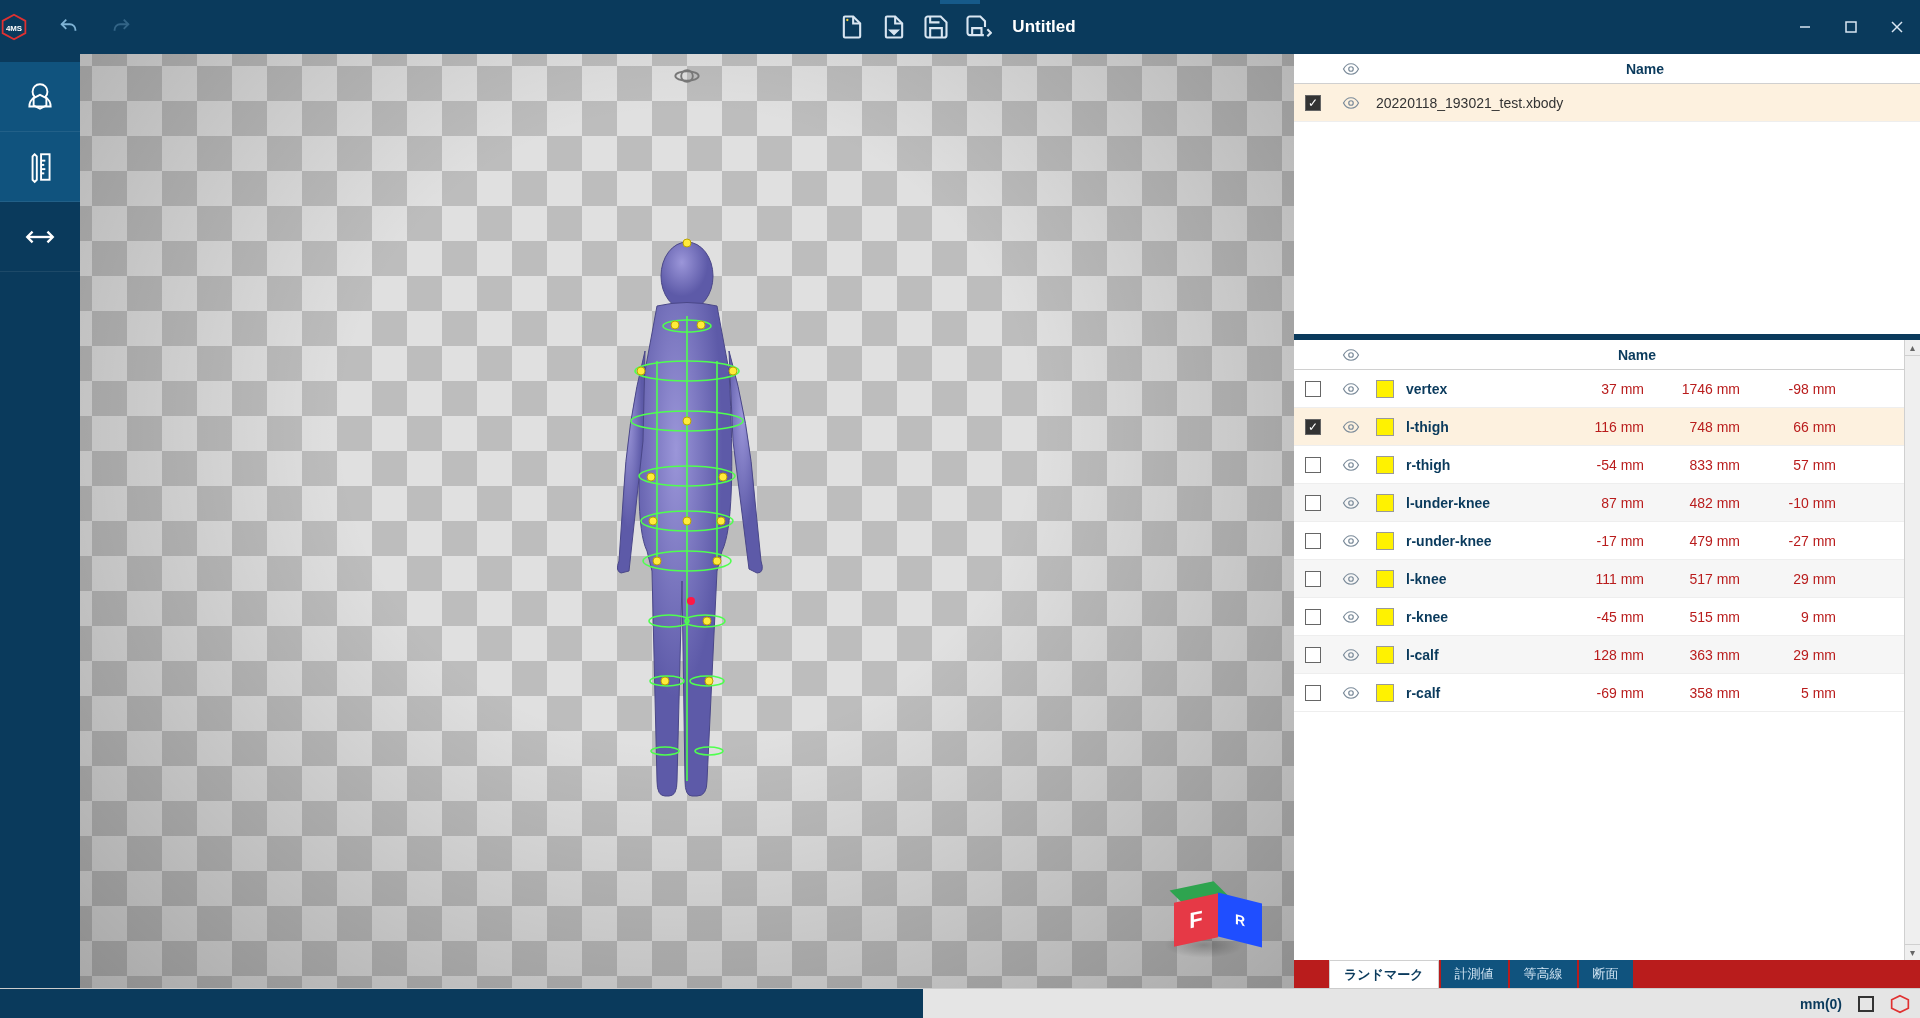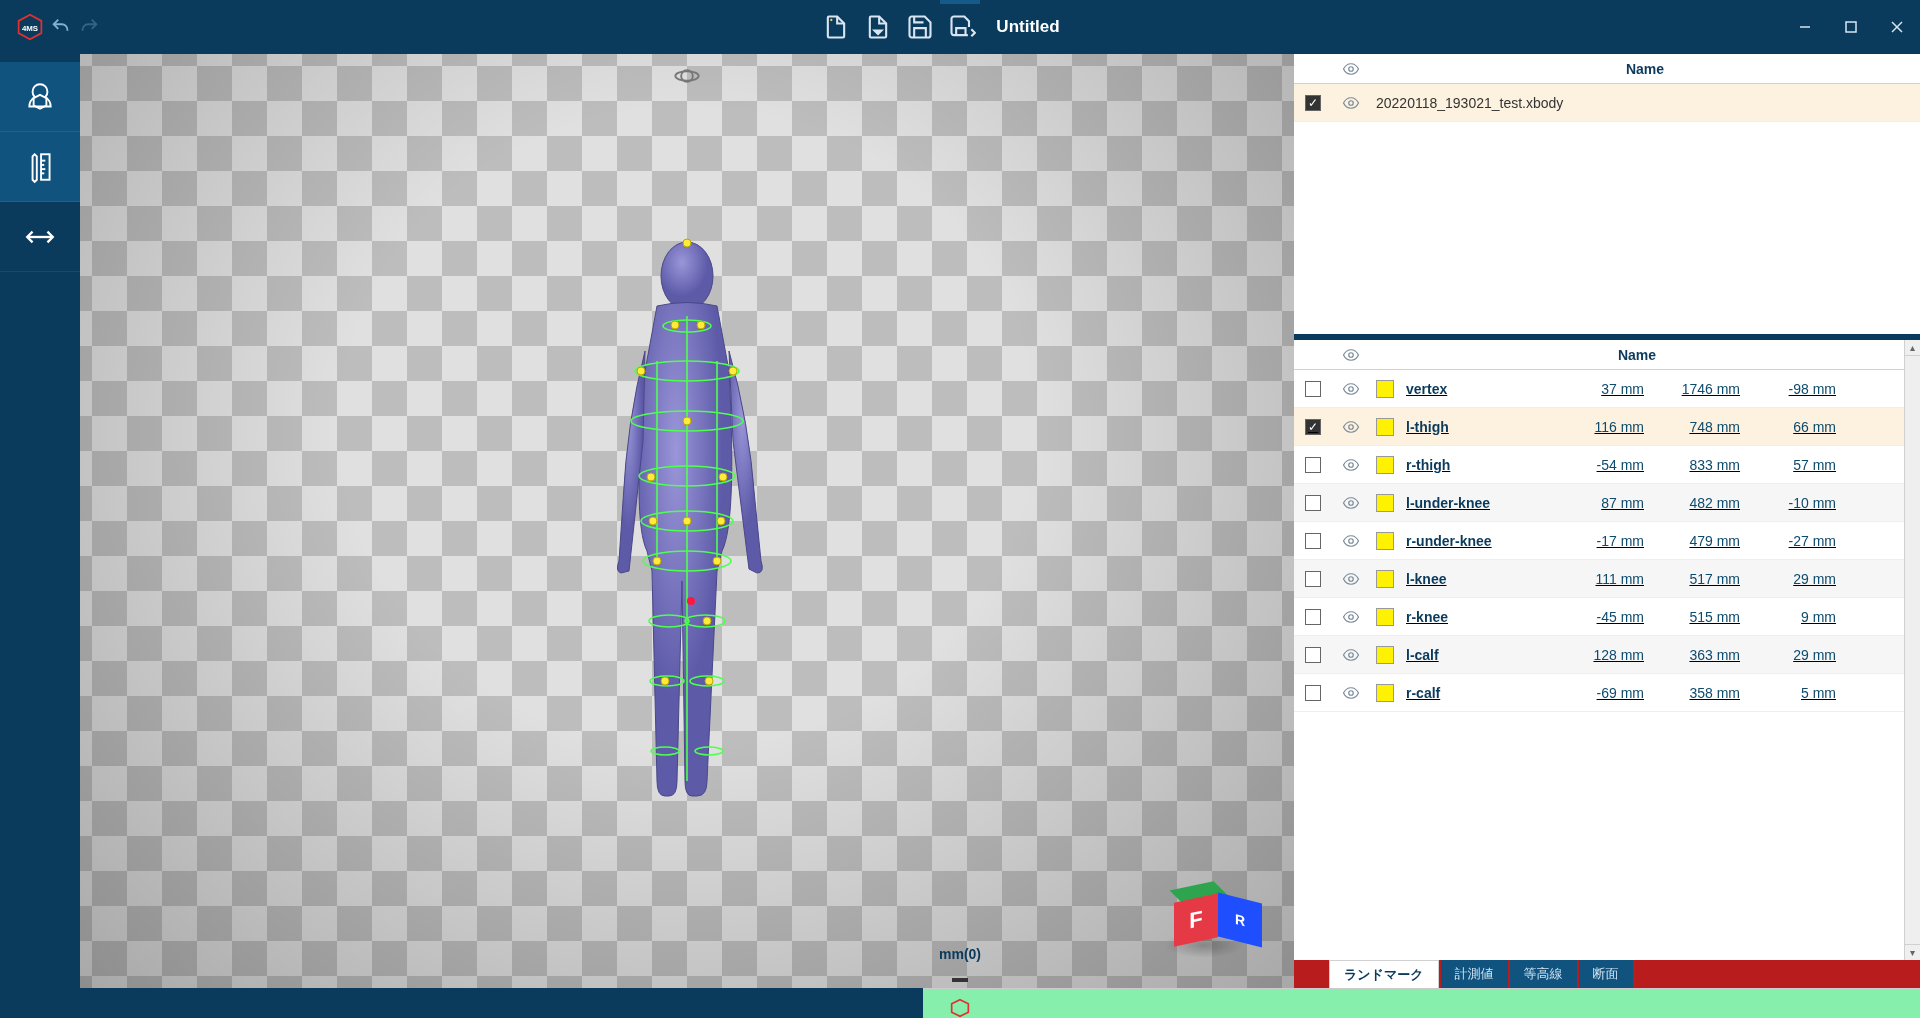--- a/index.html
+++ b/index.html
@@ -1,21 +1,21 @@
 <!DOCTYPE html>
 <html><head>
 <meta charset="utf-8">
 <style>
   * { box-sizing: border-box; margin: 0; padding: 0; }
   html, body { width: 100%; height: 100%; font-family: "Segoe UI", Arial, sans-serif; font-size: 14px; }
   body { display: flex; flex-direction: column; background: #0a3a5c; overflow: hidden; }
 
   
   .titlebar { height: 54px; display: flex; align-items: stretch; color: #fff; }
-  .titlebar-left { display: flex; align-items: center; gap: 6px; padding-left: 16px; }
+  .titlebar-left { display: flex; align-items: center; gap: 30px; }
   .logo-hexagon { width: 28px; height: 28px; position: relative; }
   .logo-hexagon svg { width: 100%; height: 100%; }
   .tb-icon { width: 22px; height: 22px; display: flex; align-items: center; justify-content: center; color: #7fb3d5; cursor: pointer; }
   .tb-icon.disabled { opacity: 0.35; }
   .titlebar-center { flex: 1; display: flex; justify-content: center; align-items: center; gap: 14px; }
   .tc-icon { width: 28px; height: 28px; display: flex; align-items: center; justify-content: center; color: #d9e6f2; cursor: pointer; }
   .title-text { font-size: 17px; font-weight: 600; color: #fff; margin-left: 6px; }
   .titlebar-right { display: flex; align-items: center; }
   .win-btn { width: 46px; height: 100%; display: flex; align-items: center; justify-content: center; color: #d9e6f2; cursor: pointer; }
 
@@ -63,43 +63,43 @@
   .th-name { flex:1; text-align:center; }
 
   .row { height:38px; display:flex; align-items:center; border-bottom:1px solid #eee; }
   .row.striped { background:#f6f6f6; }
   .row.selected { background:#fdf1df; }
   .td-check { width:38px; display:flex; justify-content:center; }
   .td-eye { width:38px; display:flex; justify-content:center; color:#7a8a99; }
   .td-color { width:30px; display:flex; justify-content:center; }
   .td-color .swatch { width:18px; height:18px; background:#fff200; border:1px solid #999; }
   .td-name { width:160px; padding-left:6px; font-weight:600; color:#0a3a5c; }
-  .td-val { width:96px; text-align:right; padding-right:12px; color:#0c4a6e; }
+  .td-val { width:96px; text-align:right; padding-right:12px; color:#b91c1c; }
   .top-row .td-name { flex:1; font-weight:400; color:#333; }
 
   .chk { width:16px; height:16px; border:1px solid #666; background:#fff; display:flex; align-items:center; justify-content:center; cursor:pointer; }
   .chk.checked { background:#333; }
   .chk.checked::after { content:'✓'; color:#fff; font-size:12px; line-height:1; }
 
   .eye-icon svg { width:18px; height:18px; }
   .panel-bottom-body { flex:1; display:flex; min-height:0; }
-  .panel-bottom-rows { flex:1; overflow:hidden;text-decoration:underline; }
+  .panel-bottom-rows { flex:1; overflow:hidden; }
   .scroll-thumb-area { width:16px; background:#efefef; border-left:1px solid #d0d0d0; position:relative; }
   .scroll-thumb-area .up, .scroll-thumb-area .down { height:16px; display:flex; align-items:center; justify-content:center; color:#666; font-size:10px; cursor:pointer;}
   .scroll-thumb-area .up { border-bottom:1px solid #d0d0d0;}
   .scroll-thumb-area .down { position:absolute; bottom:0; left:0; right:0; border-top:1px solid #d0d0d0;}
 
   
   .tabs { height:28px; display:flex; background:#b91c1c;padding-left:35px; }
   .tab { padding:0 14px; display:flex; align-items:center; font-size:13px; cursor:pointer; }
   .tab.active { background:#fff; color:#0a3a5c; font-weight:600; border:1px solid #d0d0d0; border-bottom:none;}
   .tab.inactive { background:#10537e; color:#cfe3f2; margin-left:2px;font-family:Liberation Serif, serif;}
 
   
-  .statusbar { height:30px; background:#86efac; display:flex; align-items:center; justify-content:flex-end; padding:0 10px; gap:16px; color:#0a3a5c; border-top:1px solid #ccc;flex-direction:column;}
+  .statusbar { height:30px; background:#e5e5e5; display:flex; align-items:center; justify-content:flex-end; padding:0 10px; gap:16px; color:#0a3a5c; border-top:1px solid #ccc;}
   .status-sq { width:16px; height:16px; border:2px solid #333; }
   .status-logo { width:20px; height:20px; }
   .statusbar-left-gap { background:#0a3a5c; width:923px; height:30px; position:absolute; left:0; }
   .status-wrap { position:relative; }
 </style>
 </head>
 <body>
 
 <div class="titlebar">
   <div class="titlebar-center-marker"></div>

